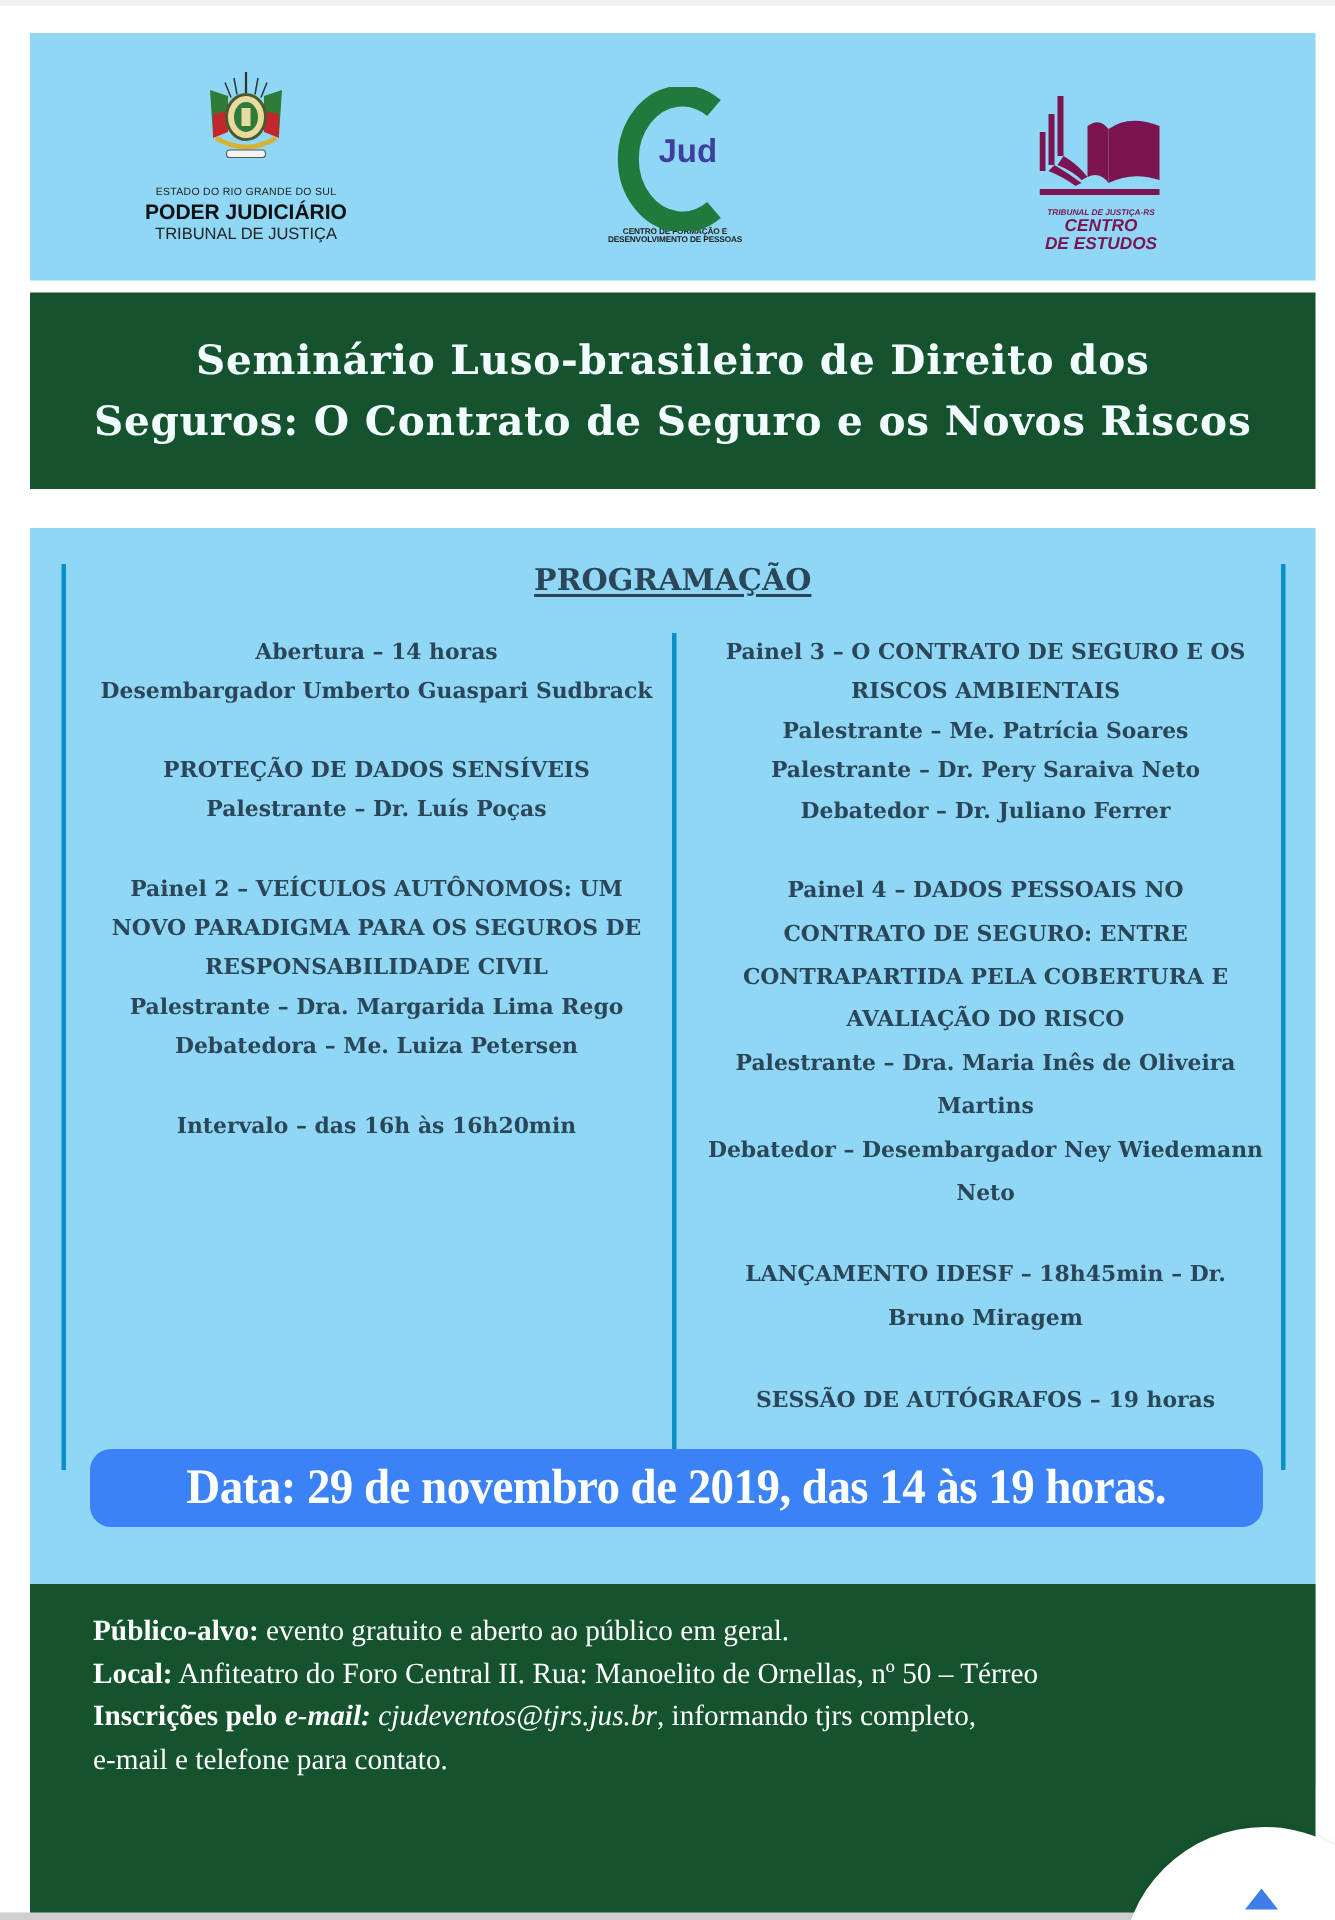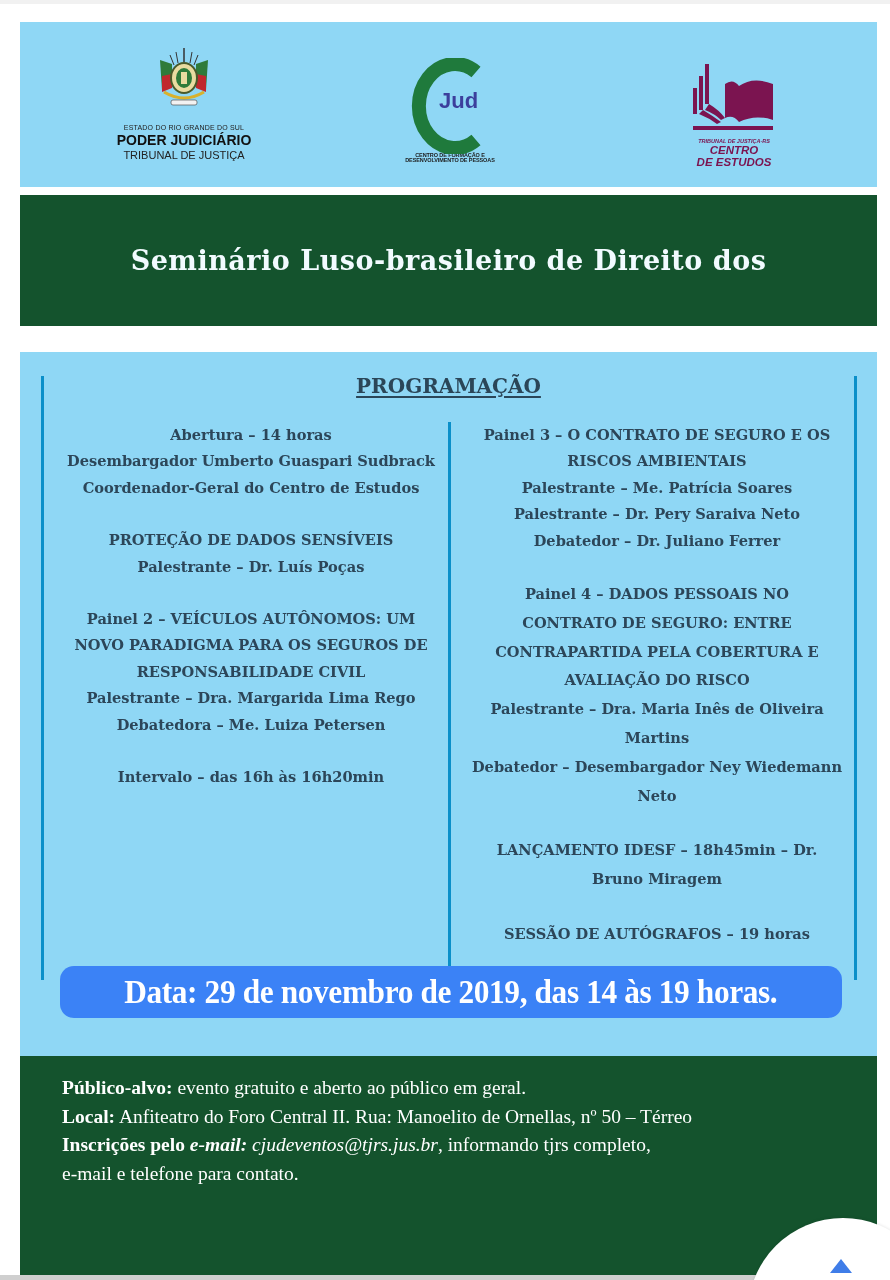--- a/index.html
+++ b/index.html
@@ -7,21 +7,21 @@
   body { position: relative; font-family: "Liberation Serif", "DejaVu Serif", serif; }
 
   .topstrip { position: absolute; left: 0; top: 0; width: 890px; height: 4px; background: #f1f1f1; }
 
   .panel-light { position: absolute; background: #8fd7f5; }
   .panel-dark  { position: absolute; background: #14532d; }
 
   
   #logos { left: 20px; top: 22px; width: 857px; height: 165px; }
   .logo { position: absolute; text-align: center; }
-  #logo-pj { left: 84px; top: 24px; width: 160px; }
+  #logo-pj { left: 64px; top: 24px; width: 160px; }
   .coat { width: 56px; height: 64px; margin: 0 auto 10px; position: relative; }
   .pj-small { font-family: "Liberation Sans", sans-serif; font-size: 7px; color: #222; letter-spacing: 0.2px; }
   .pj-big { font-family: "Liberation Sans", sans-serif; font-weight: bold; font-size: 14px; color: #111; margin-top: 1px; }
   .pj-sub { font-family: "Liberation Sans", sans-serif; font-size: 11px; color: #222; margin-top: 1px; }
 
   #logo-cjud { left: 370px; top: 36px; width: 120px; }
   .cjud-mark { position: relative; width: 80px; height: 96px; margin: 0 auto; }
   .cjud-c { position: absolute; left: 0; top: 0; width: 80px; height: 96px; }
   .cjud-jud { position: absolute; left: 29px; top: 30px; font-family: "Liberation Sans", sans-serif; font-weight: bold; font-size: 22px; color: #3c3f9c; }
   .cjud-caption { font-family: "Liberation Sans", sans-serif; font-size: 5.5px; font-weight: bold; color: #1c1c1c; line-height: 7px; margin-top: -2px; letter-spacing: -0.1px; }
@@ -120,35 +120,35 @@
     </svg>
     <div class="ce-small">TRIBUNAL DE JUSTIÇA-RS</div>
     <div class="ce-big">CENTRO</div>
     <div class="ce-big">DE ESTUDOS</div>
   </div>
 </div>
 
 <div id="title-band" class="panel-dark">
   <h1 class="title">
     <span>Seminário Luso-brasileiro de Direito dos</span>
+    <span>Seguros: O Contrato de Seguro e os Novos Riscos</span>
   </h1>
 </div>
 
 <div id="program" class="panel-light">
   <div id="rule-left" class="vrule"></div>
   <div id="rule-mid" class="vrule"></div>
   <div id="rule-right" class="vrule"></div>
 
   <h2 class="prog-heading">PROGRAMAÇÃO</h2>
 
   <div id="col-left" class="col">
     <div class="block">
       <span class="line">Abertura – 14 horas</span>
       <span class="line">Desembargador Umberto Guaspari Sudbrack</span>
-      <span class="line">Coordenador-Geral do Centro de Estudos</span>
     </div>
     <div class="block">
       <span class="line">PROTEÇÃO DE DADOS SENSÍVEIS</span>
       <span class="line">Palestrante – Dr. Luís Poças</span>
     </div>
     <div class="block">
       <span class="line">Painel 2 – VEÍCULOS AUTÔNOMOS: UM</span>
       <span class="line">NOVO PARADIGMA PARA OS SEGUROS DE</span>
       <span class="line">RESPONSABILIDADE CIVIL</span>
       <span class="line">Palestrante – Dra. Margarida Lima Rego</span>

